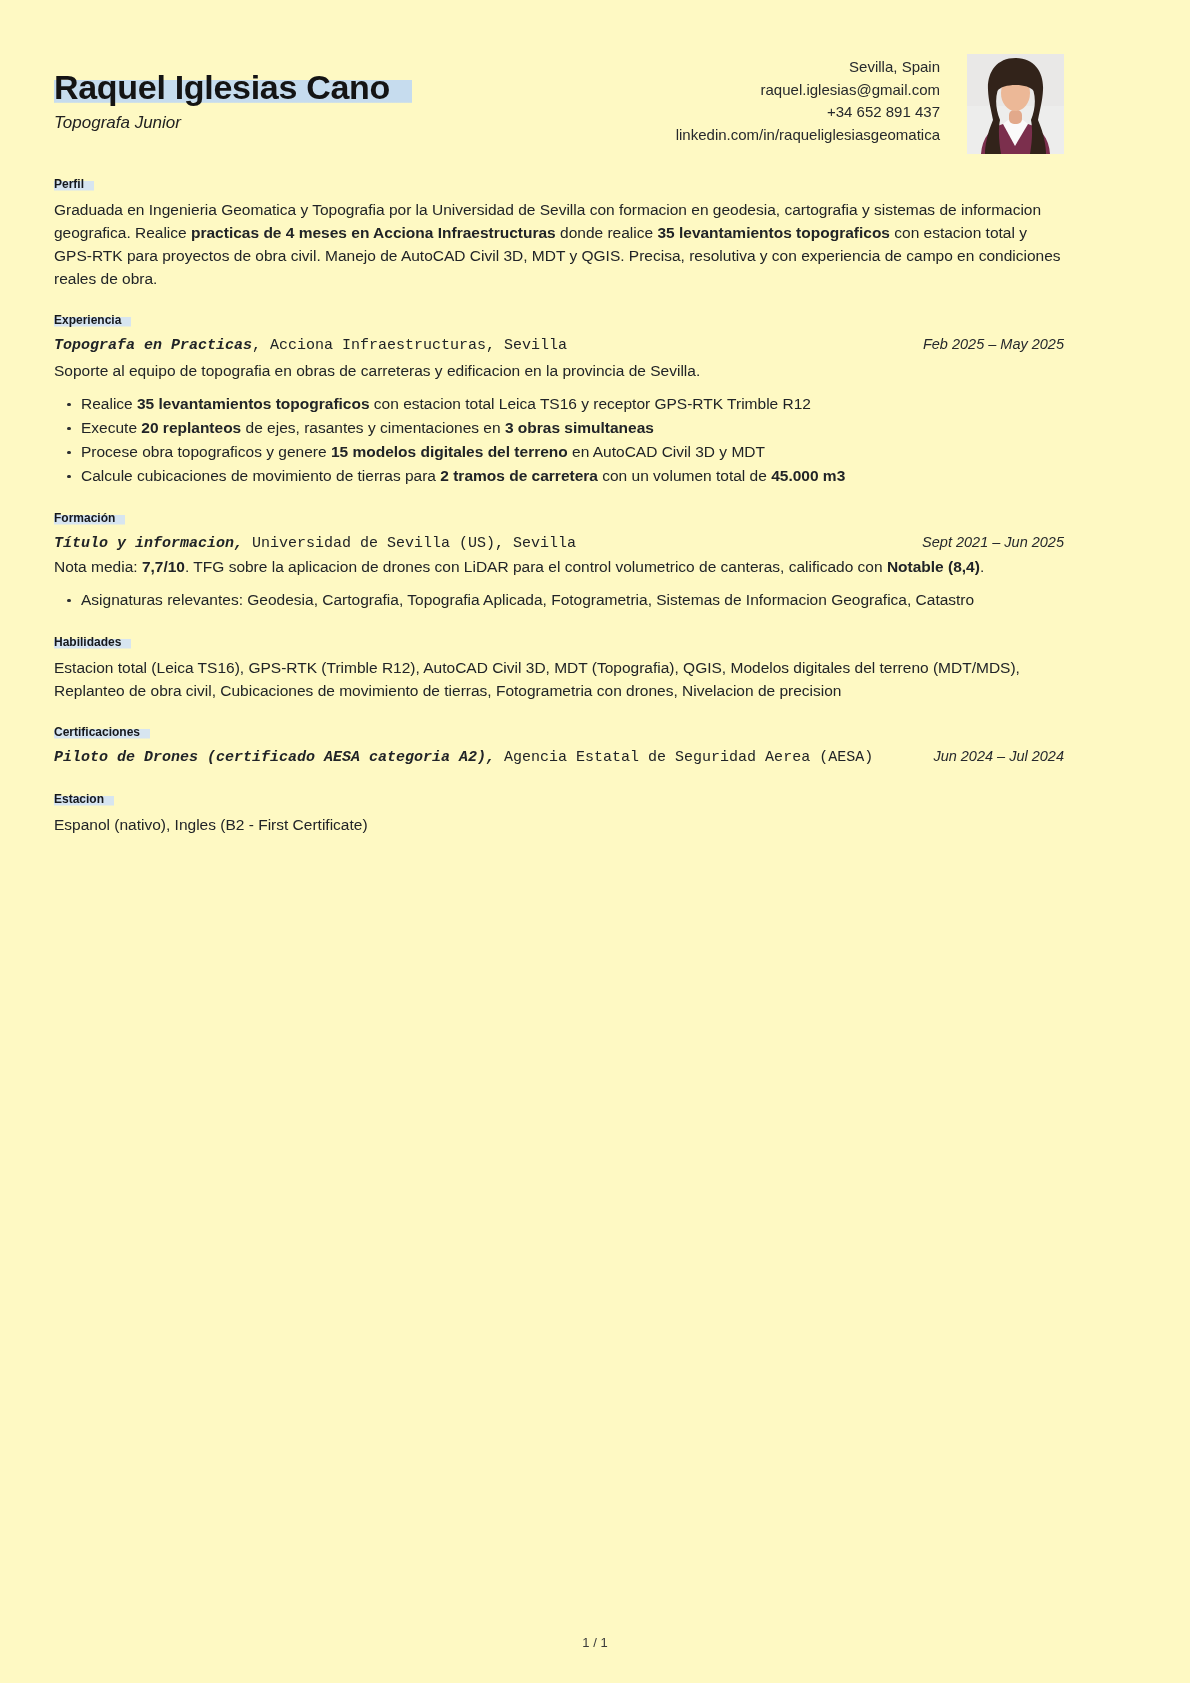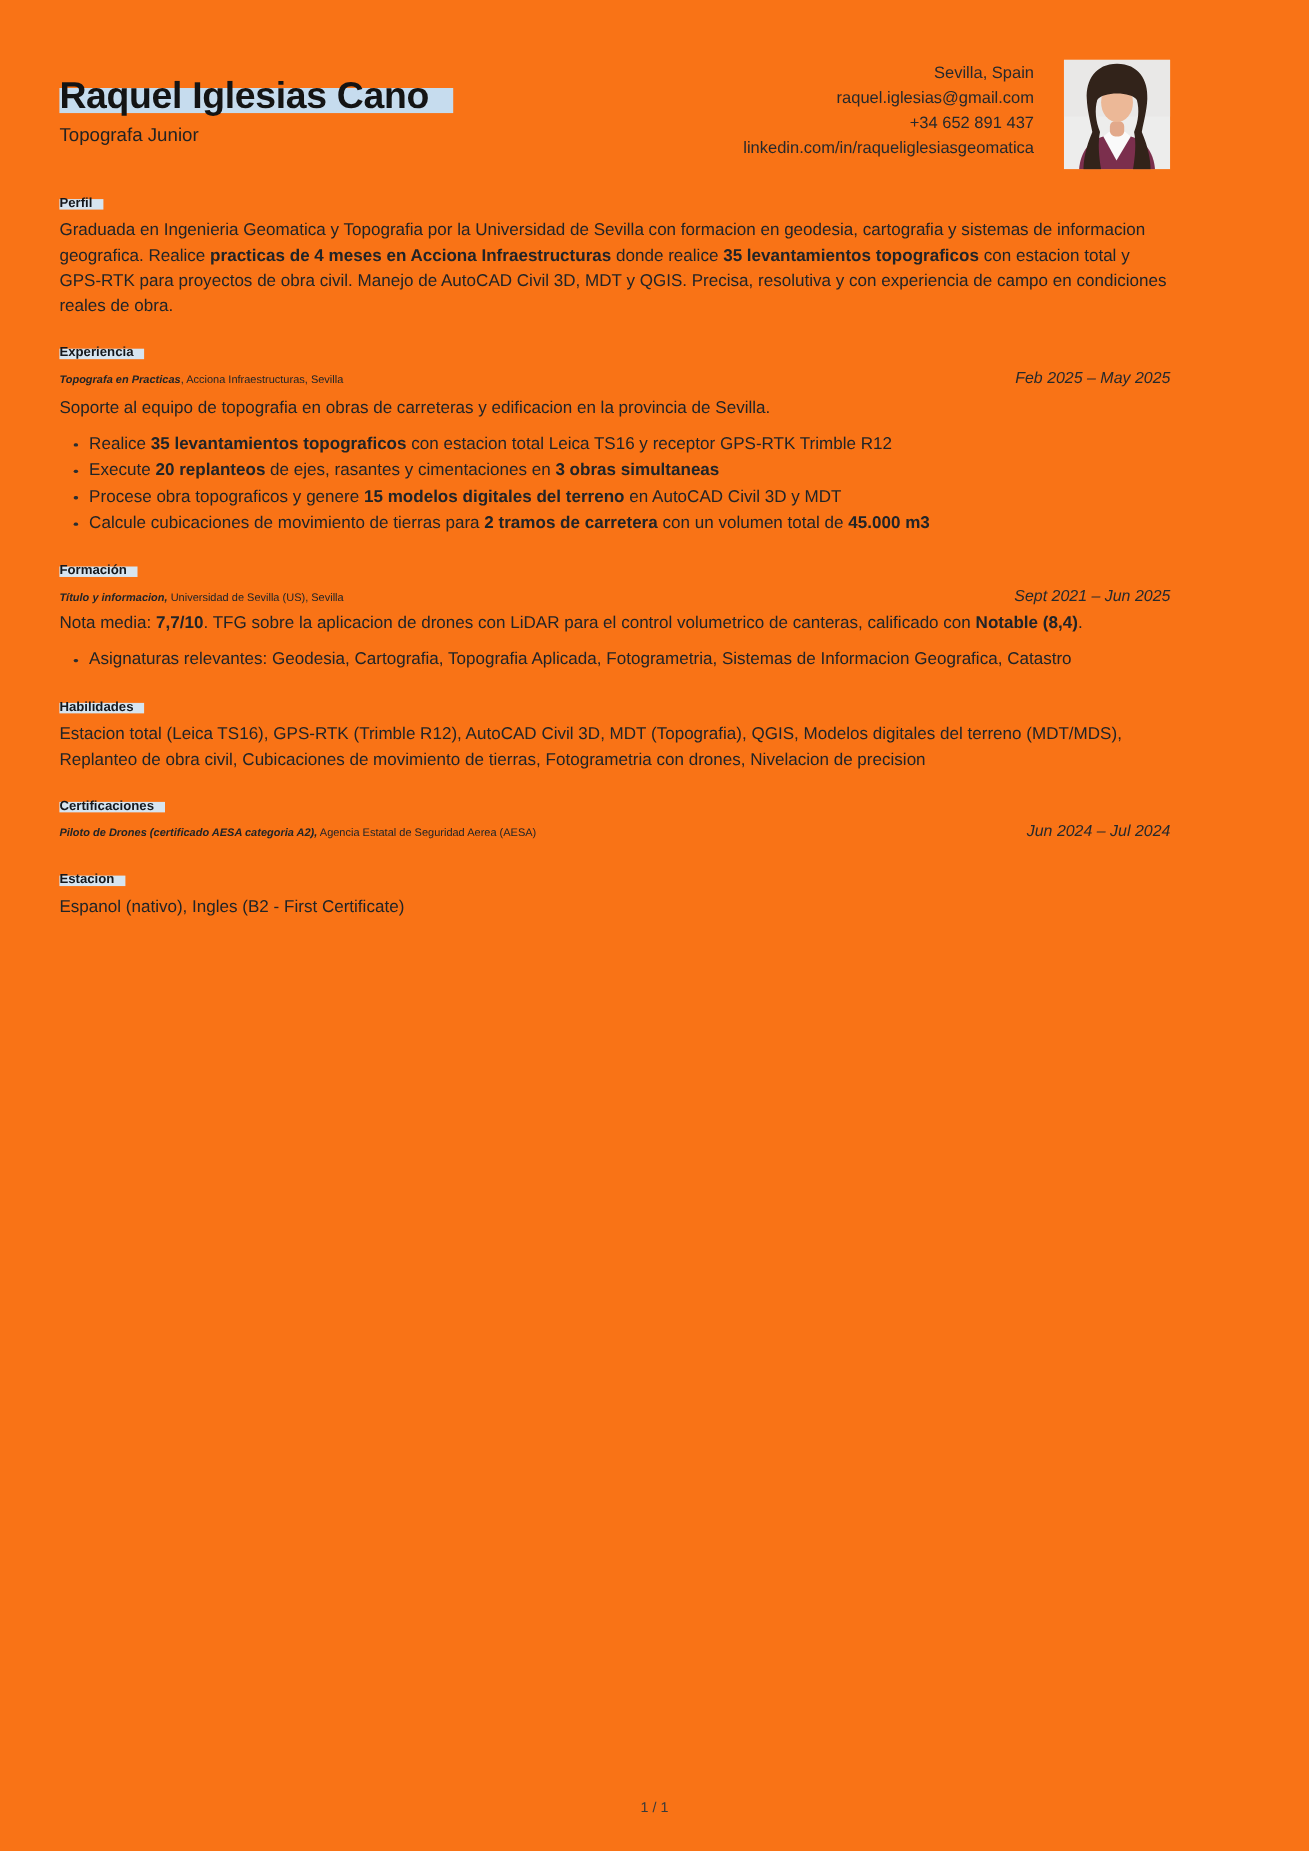--- a/index.html
+++ b/index.html
@@ -2,21 +2,21 @@
 <html style="--highlight-name: #c6dcee; --highlight-heading: #d7e5f0;"><head>
 <meta charset="utf-8">
 <style>
   * { box-sizing: border-box; margin: 0; padding: 0; }
   html, body { background: #ffffff; }
   .page {
     position: relative;
     width: 1190px;
     height: 1683px;
     margin: 0 auto;
-    background: #f97316;
+    background: #fef9c3;
     font-family: "Liberation Sans", "DejaVu Sans", sans-serif;
     color: #212427;
     overflow: hidden;
   }
   .content { padding: 54px 126px 0 54px; }
 
   
   .header { display: flex; justify-content: space-between; align-items: flex-start; }
   .name {
     font-size: 34px;
@@ -26,38 +26,38 @@
     line-height: 1.15;
     margin-top: 14px;
   }
   .name-hl {
     background-image: linear-gradient(var(--highlight-name, #c6dcee), var(--highlight-name, #c6dcee));
     background-size: 100% 60%;
     background-position: 0 82%;
     background-repeat: no-repeat;
     padding-right: 22px;
   }
-  .subtitle { font-size: 17px; color: #222; margin-top: 6px; }
+  .subtitle { font-size: 17px; font-style: italic; color: #222; margin-top: 6px; }
   .header-right { display: flex; align-items: flex-start; gap: 27px; }
   .contact { text-align: right; font-size: 15px; line-height: 22.5px; color: #26292c; padding-top: 2px; }
   .photo { width: 97px; height: 100px; flex: 0 0 auto; overflow: hidden; }
 
   
   .sec-h { font-size: 12px; font-weight: 700; color: #15181c; margin-top: 23px; margin-bottom: 7px; }
   .sec-h .hl {
     background-image: linear-gradient(var(--highlight-heading, #d7e5f0), var(--highlight-heading, #d7e5f0));
     background-size: 100% 68%;
     background-position: 0 92%;
     background-repeat: no-repeat;
     padding-right: 10px;
   }
   .body { font-size: 15.5px; line-height: 23px; color: #212427; }
   .body .b, .b { font-weight: 700; }
   .row { display: flex; justify-content: space-between; align-items: baseline; }
-  .role-line { font-size: 10px; line-height: 23px; }
+  .role-line { font-size: 15px; line-height: 23px; font-family: Liberation Mono, monospace; }
   .bold-italic { font-weight: 700; font-style: italic; }
   .dates { font-size: 14.5px; font-style: italic; color: #26292c; white-space: nowrap; flex: 0 0 auto; margin-left: 16px; }
   .bullets { list-style: none; margin-top: 10px; }
   .bullets li { position: relative; padding-left: 27px; font-size: 15.5px; line-height: 24px; }
   .bullet-dot {
     position: absolute; left: 13px; top: 10.5px;
     width: 3.5px; height: 3.5px; border-radius: 50%;
     background: #2b2e31; display: block;
   }
   .gap-s { margin-top: 2px; }

